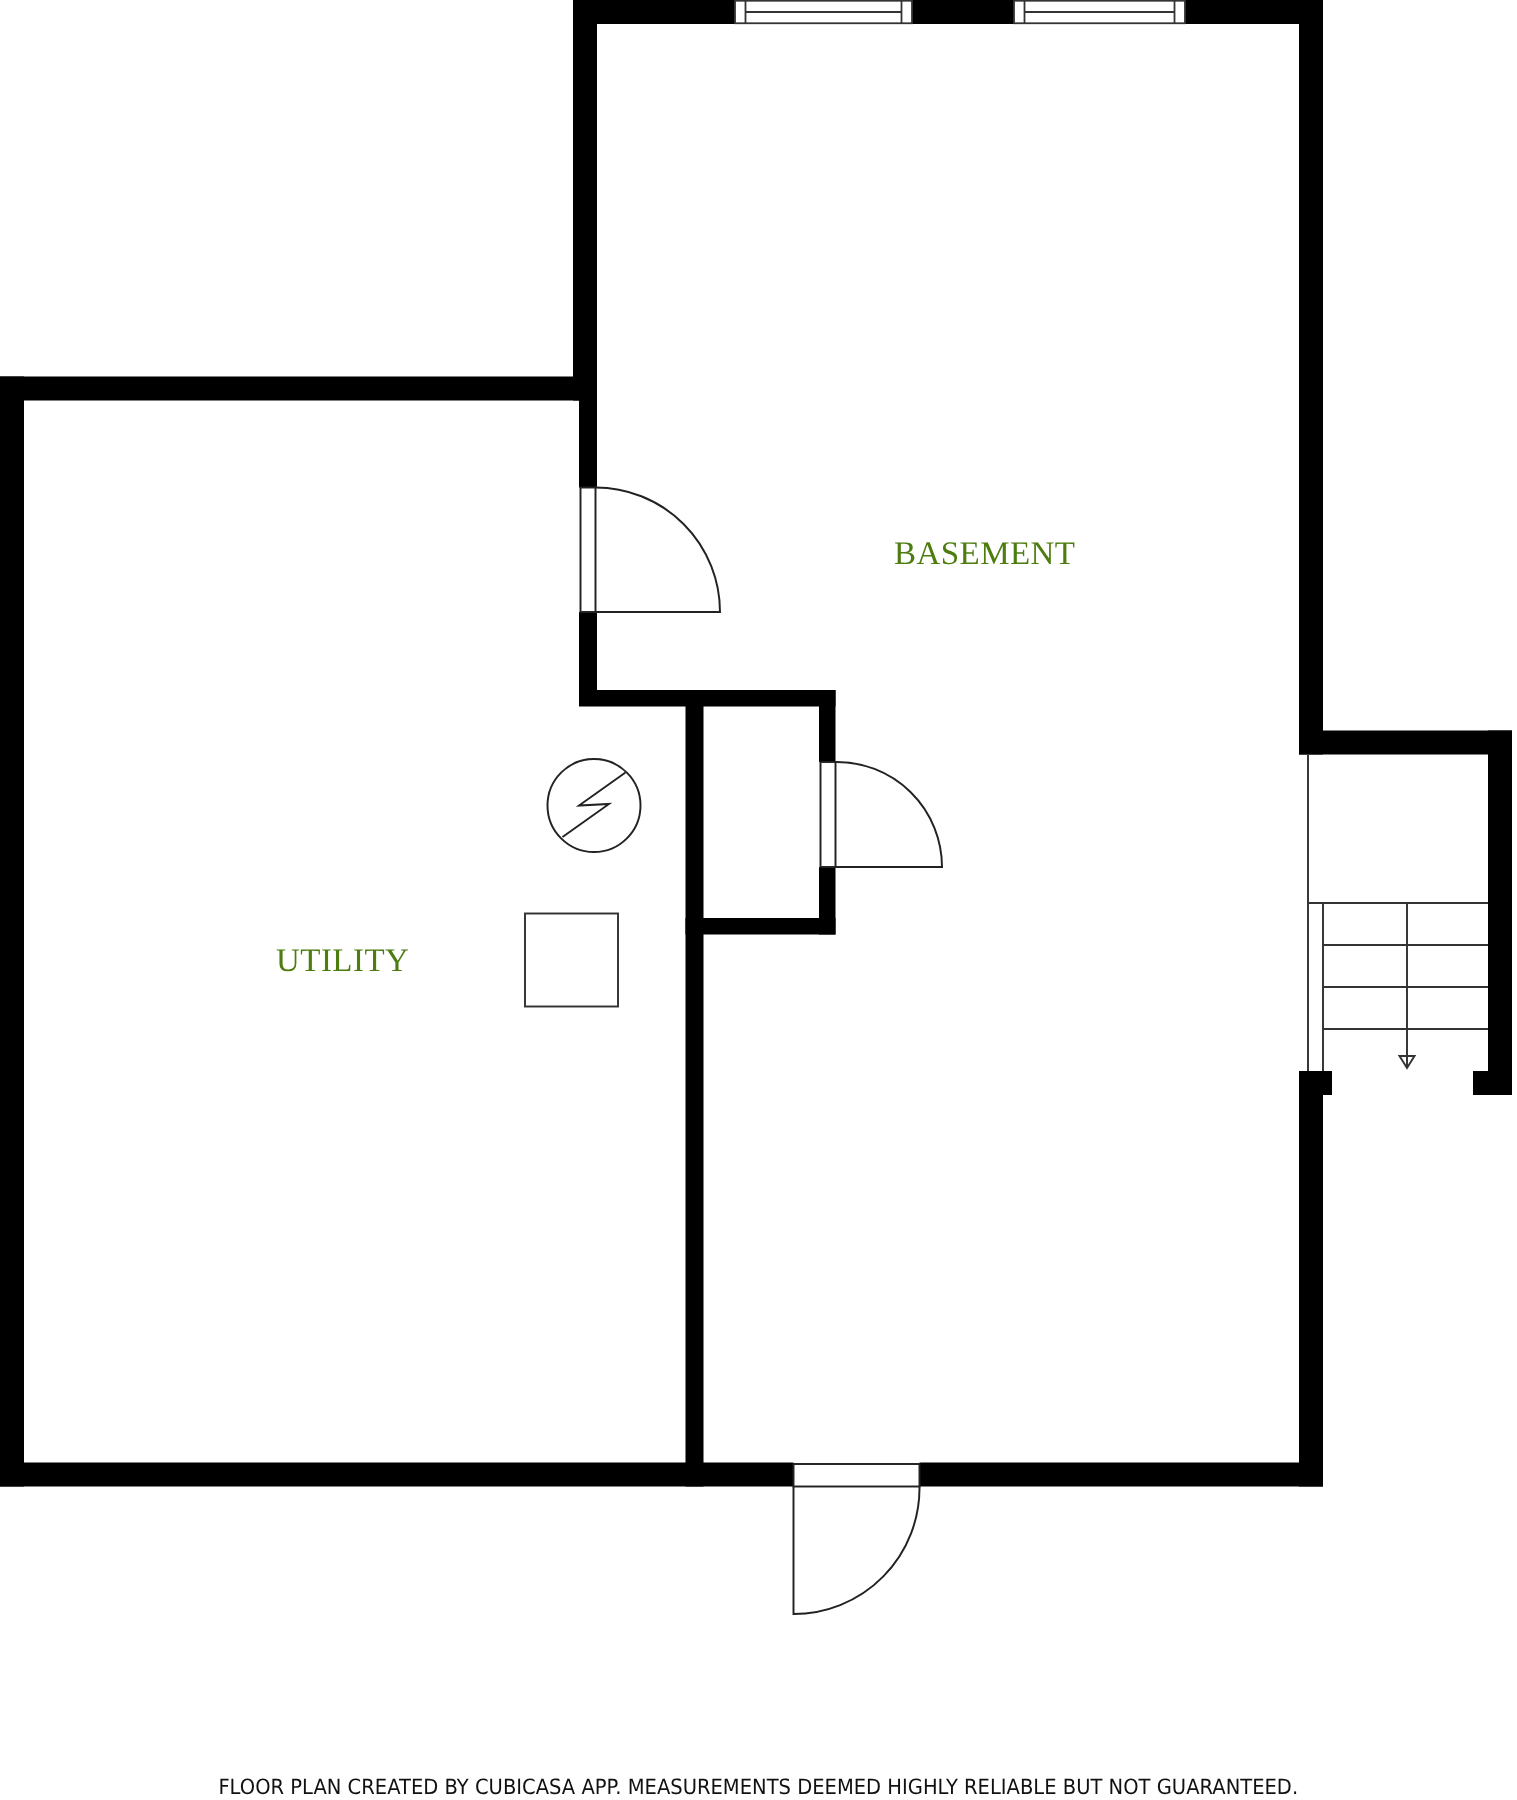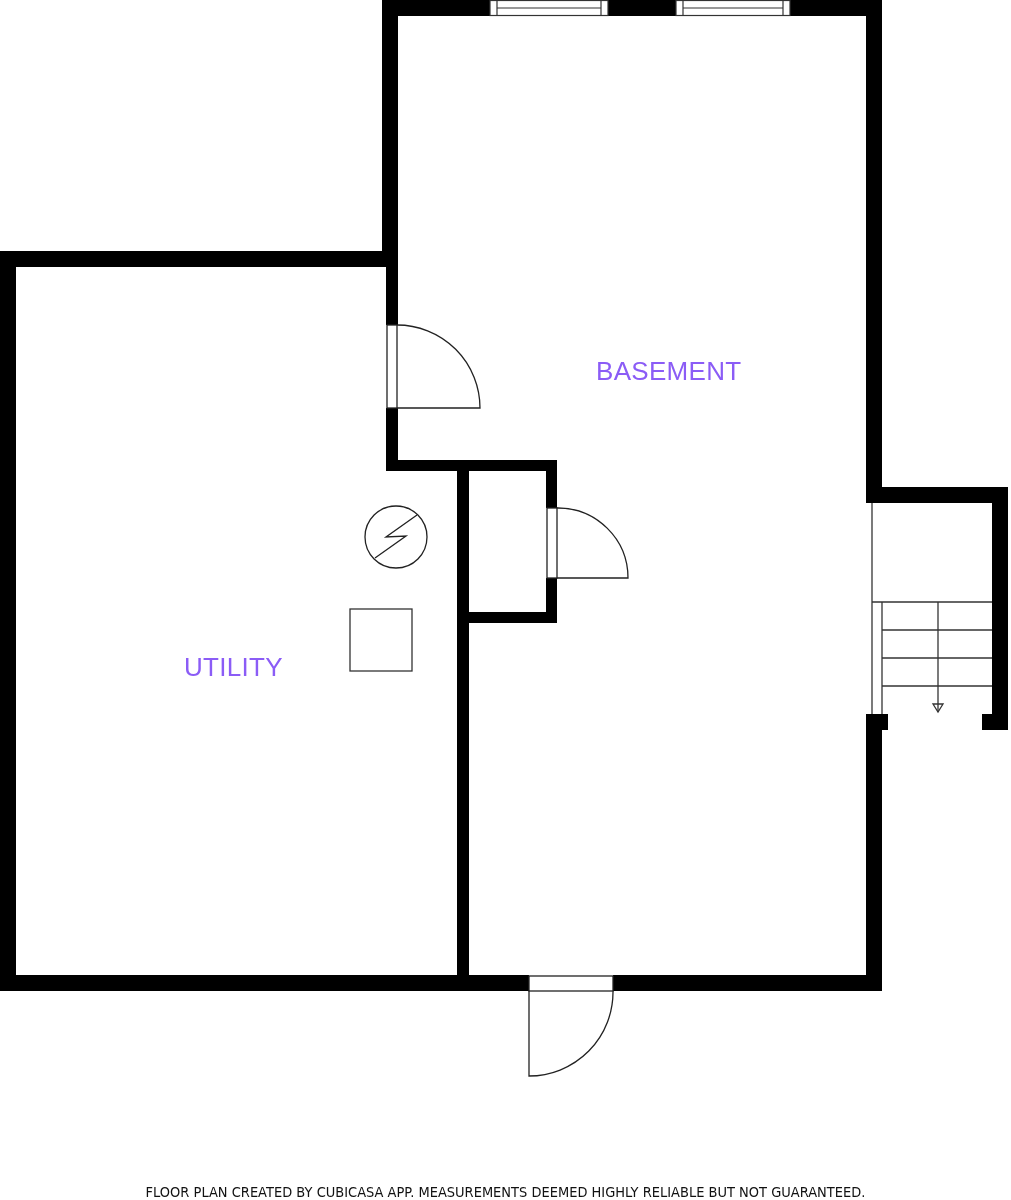--- a/index.html
+++ b/index.html
@@ -1,20 +1,20 @@
 <!DOCTYPE html>
 <html><head>
 <meta charset="utf-8">
 <style>
   html, body { margin: 0; padding: 0; background: #ffffff; }
   body { width: 1011px; height: 1200px; position: relative; overflow: hidden; font-family: "Liberation Sans", sans-serif; }
   #plan { position: absolute; left: 0; top: 0; width: 1011px; height: 1200px; }
-  .room-label { position: absolute; font-family: Liberation Sans, sans-serif; font-size: 26px; color: #8b5cf6; letter-spacing: 0.3px; white-space: nowrap; }
+  .room-label { position: absolute; font-family: Liberation Serif, serif; font-size: 22px; color: #4d7c0f; letter-spacing: 0.3px; white-space: nowrap; }
   #label-basement { left: 596px; top: 356px; }
-  #label-utility { left: 184px; top: 652px; text-align: center; }
+  #label-utility { left: 184px; top: 627px; text-align: center; }
   #footer { position: absolute; left: 0; width: 1011px; top: 1184px; text-align: center; font-family: "DejaVu Sans", sans-serif; font-size: 14px; color: #111; transform: scaleX(0.93); transform-origin: center; white-space: nowrap; }
 </style>
 </head>
 <body>
 
 <svg id="plan" viewBox="0 0 1011 1200" xmlns="http://www.w3.org/2000/svg">
 
   <g fill="#000">
 
     <rect x="382" y="0" width="108" height="16"></rect>

